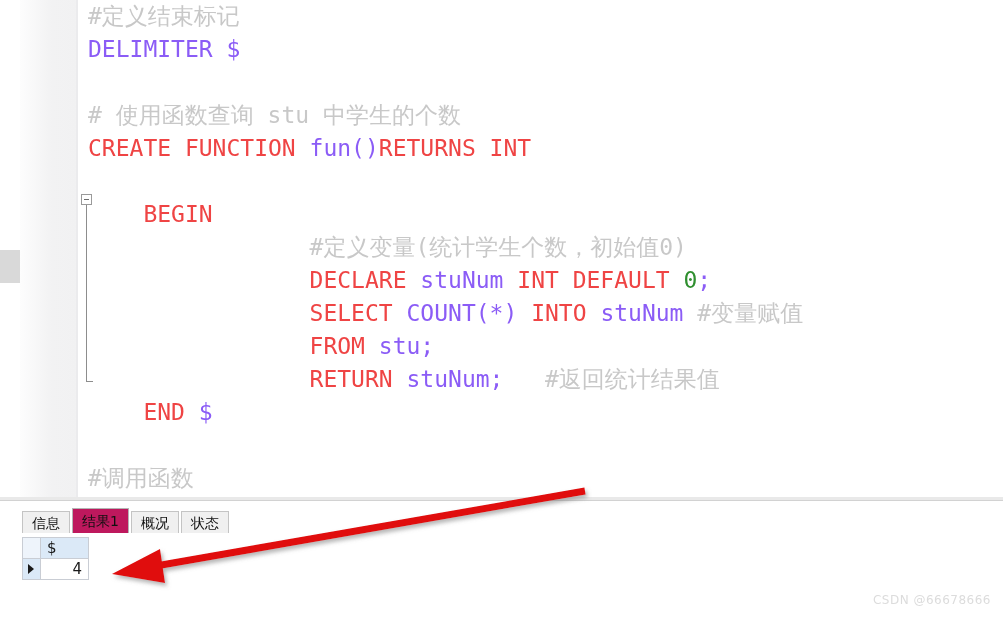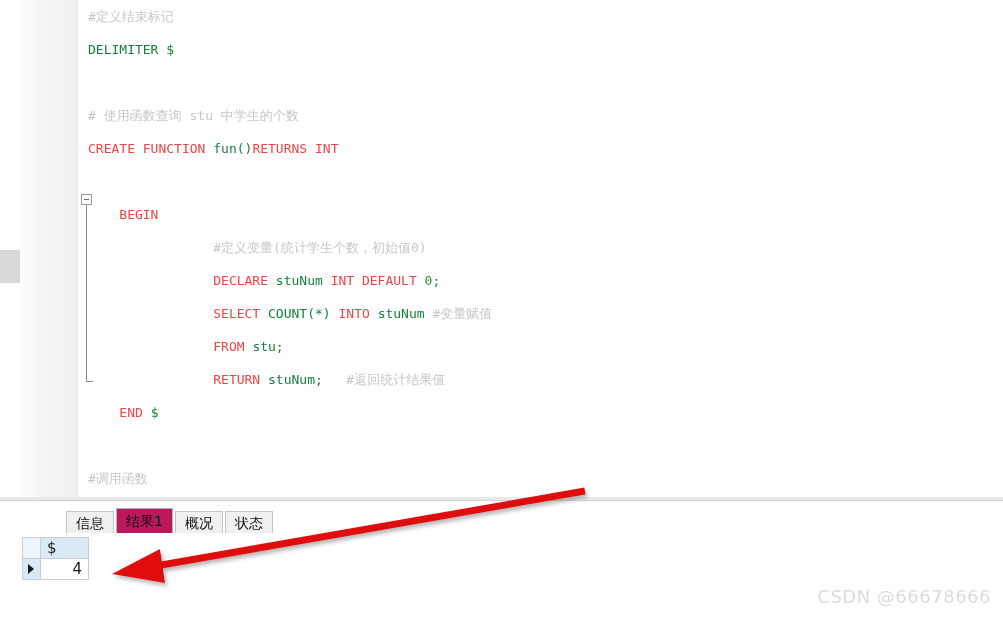--- a/index.html
+++ b/index.html
@@ -80,27 +80,27 @@
     width: 7px; height: 1px;
     background: #8d8d8d;
   }
 
   
   #code {
     position: absolute;
     left: 88px; top: 0;
     width: 900px;
     font-family: "DejaVu Sans Mono", "Liberation Mono", monospace;
-    font-size: 13px;
+    font-size: 23px;
     line-height: 33px;
     white-space: pre;
   }
   .line { height: 33px; }
   .kw   { color: #ef4444; }
-  .plain{ color: #15803d; }
+  .plain{ color: #8b5cf6; }
   .cmt  { color: #c8c8c8; }
   .num  { color: #2f8f2f; }
 
   
   #pane-divider {
     position: absolute;
     left: 0; top: 497px;
     width: 1003px; height: 3px;
     background: #e9e9e9;
   }
@@ -118,21 +118,20 @@
     width: 1003px; height: 116px;
     background: #ffffff;
   }
 
   #tabbar {
     position: absolute;
     left: 22px; top: 8px;
     height: 24px;
     display: flex;
     align-items: flex-end;
-    margin-left: 44px;
   }
   .tab {
     height: 22px;
     line-height: 22px;
     padding: 0 9px;
     font-size: 14px;
     color: #101010;
     background: #f0f0f0;
     border: 1px solid #c4c4c4;
     border-bottom: none;
@@ -207,21 +206,21 @@
     left: 0; top: 0;
     width: 1003px; height: 617px;
     pointer-events: none;
   }
 
   
   #watermark {
     position: absolute;
     right: 12px; bottom: 10px;
     font-family: "DejaVu Sans", sans-serif;
-    font-size: 18px;
+    font-size: 12px;
     color: #dcdcdc;
     letter-spacing: 0.5px;
   }
 </style>
 </head>
 <body>
 
 <div id="editor-pane">
 
   <div id="left-strip"></div>

